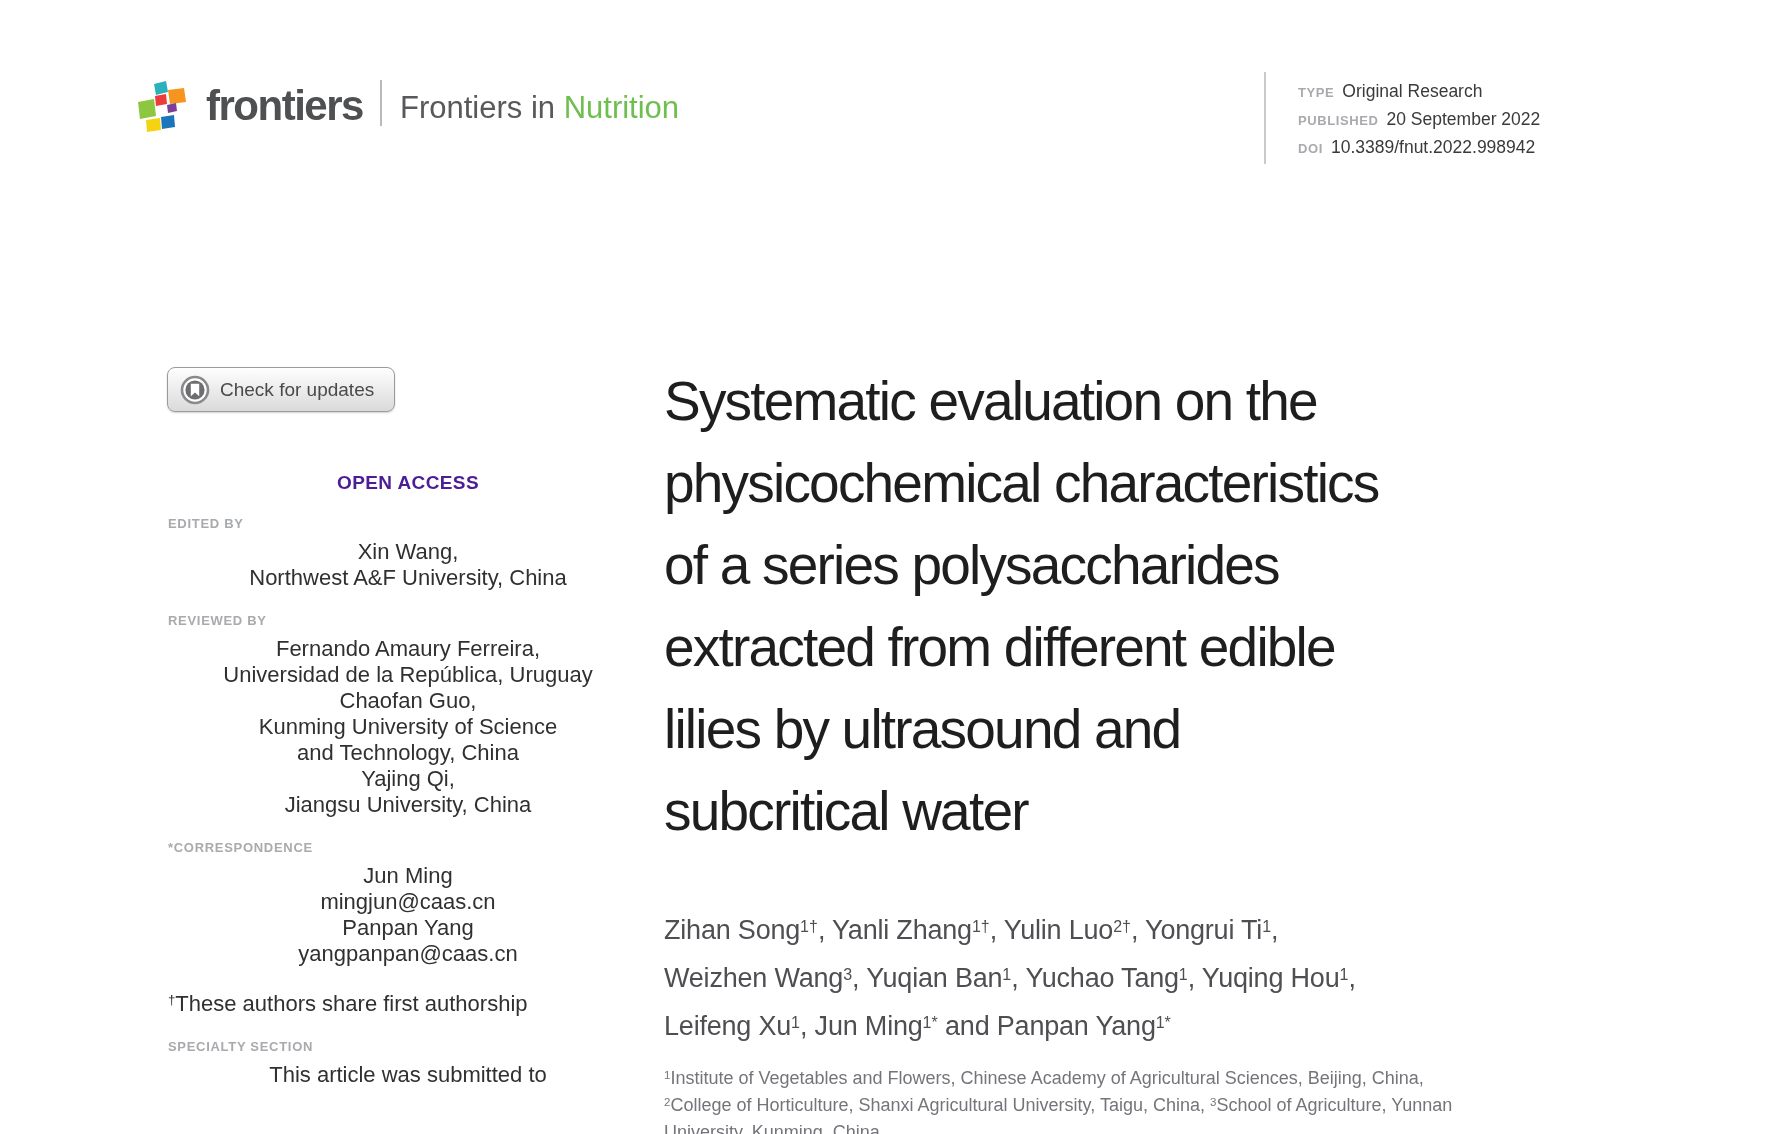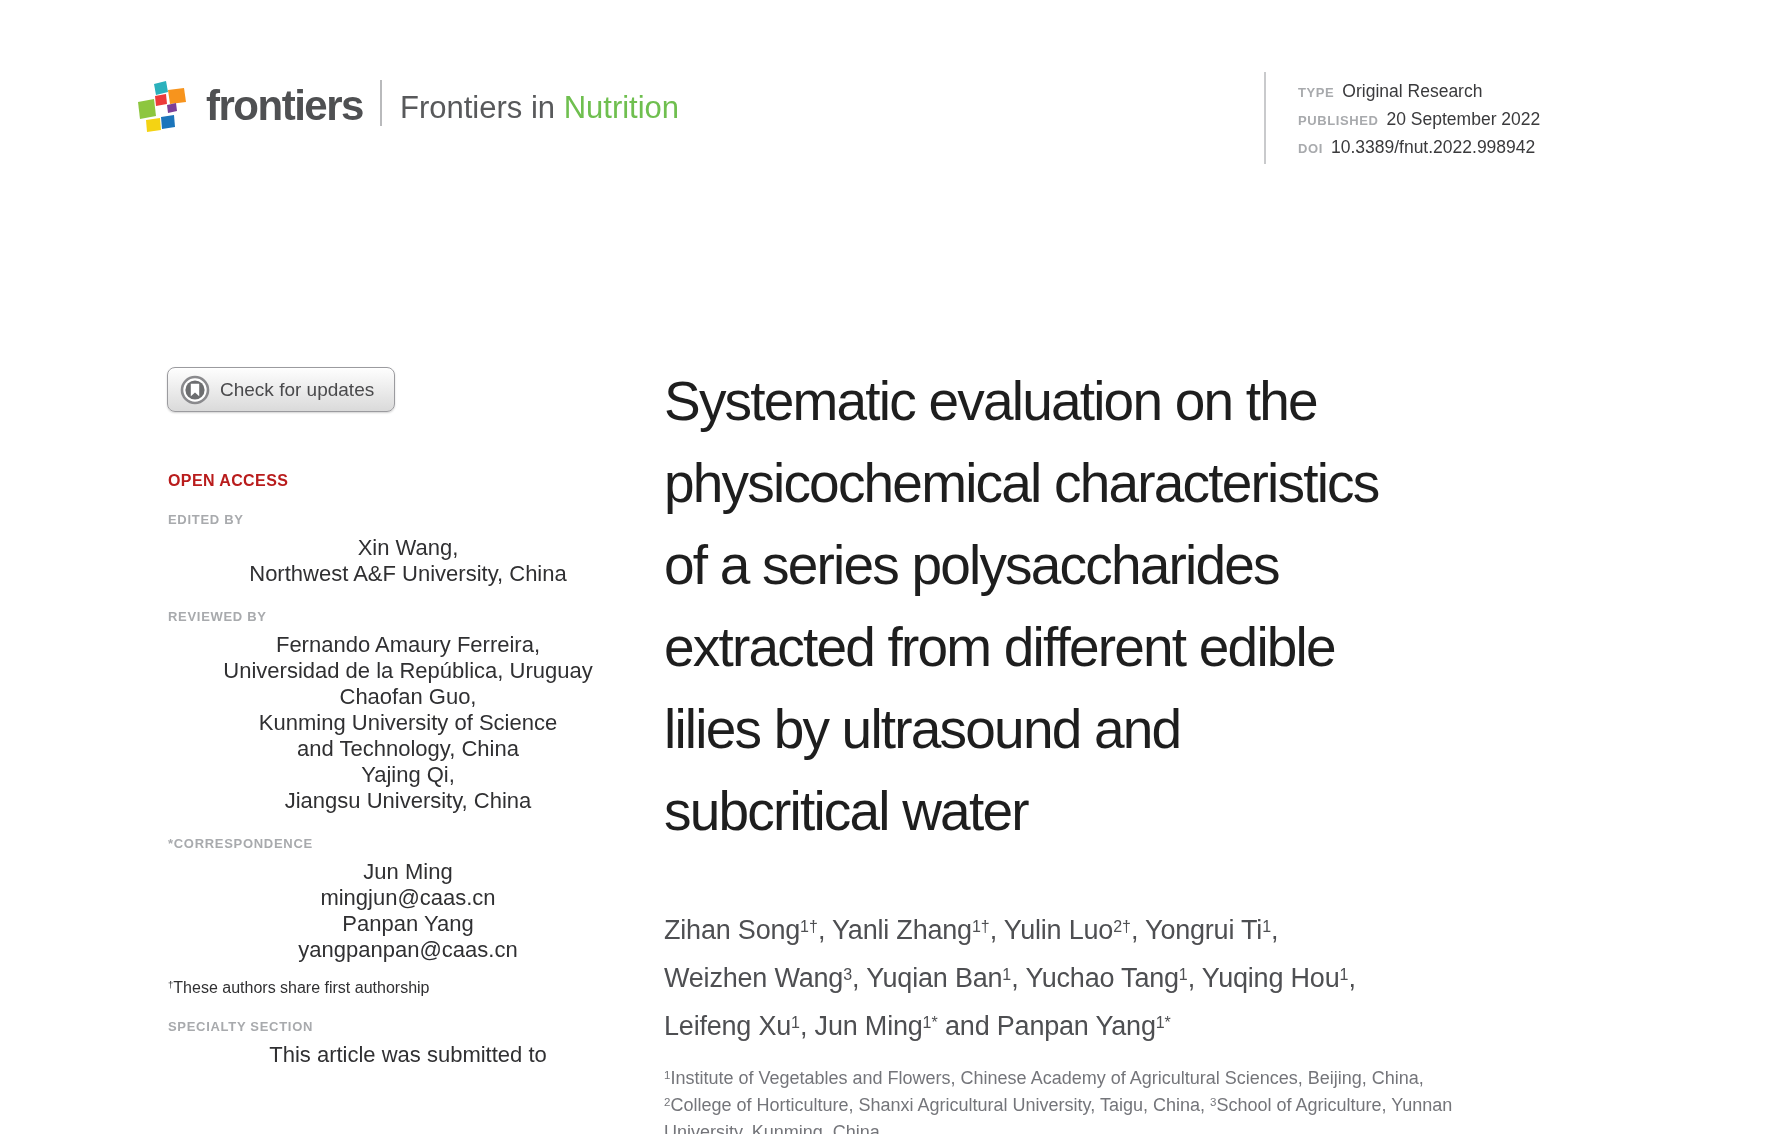--- a/index.html
+++ b/index.html
@@ -33,25 +33,25 @@
   
   .check-btn{position:absolute;left:167px;top:367px;width:228px;height:45px;
              border:1px solid #9b9b9f;border-radius:8px;
              background:linear-gradient(#fefefe,#dadada);
              box-shadow:inset 0 1px 0 #ffffff,0 1px 2px rgba(0,0,0,0.18);
              display:flex;align-items:center;gap:10px;padding:0 12px;cursor:pointer;}
   .check-btn-label{font-size:19px;color:#4a4a4c;}
 
   
   .sidebar{position:absolute;left:168px;top:472px;width:480px;}
-  .open-access{font-size:16px;font-weight:bold;color:#b91c1c;letter-spacing:0.4px;}
+  .open-access{font-size:19px;font-weight:bold;color:#4c1d95;letter-spacing:0.4px;text-align:center;}
   .sb-label{font-size:13px;font-weight:bold;color:var(--label-gray);letter-spacing:0.7px;
             margin-top:22px;margin-bottom:8px;}
   .sb-line{font-size:22px;color:var(--text-dark);line-height:26px;white-space:nowrap;text-align:center;}
-  .footnote{margin-top:16px;font-size:16px;color:var(--text-dark);}
+  .footnote{margin-top:24px;font-size:22px;color:var(--text-dark);}
   .sup{font-size:0.6em;position:relative;top:-0.5em;letter-spacing:0;}
 
   
   .article{position:absolute;left:664px;top:356px;width:980px;}
   .title-line{font-size:55px;line-height:74px;color:var(--title-black);
               letter-spacing:-1.8px;font-weight:500;white-space:nowrap;margin-top:8px;}
   .authors{margin-top:60px;color:var(--authors-gray);}
   .author-line{font-size:27px;line-height:45px;letter-spacing:-0.2px;white-space:nowrap;}
   .author-line .sup{font-size:16px;top:-0.45em;}
   .affils{margin-top:14px;color:var(--affil-gray);}

